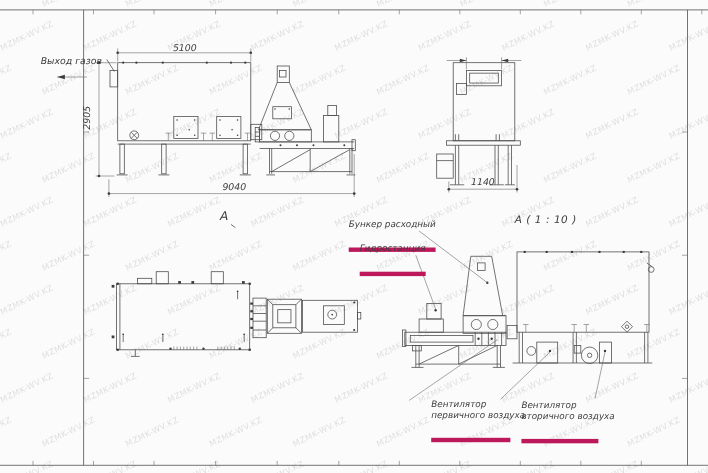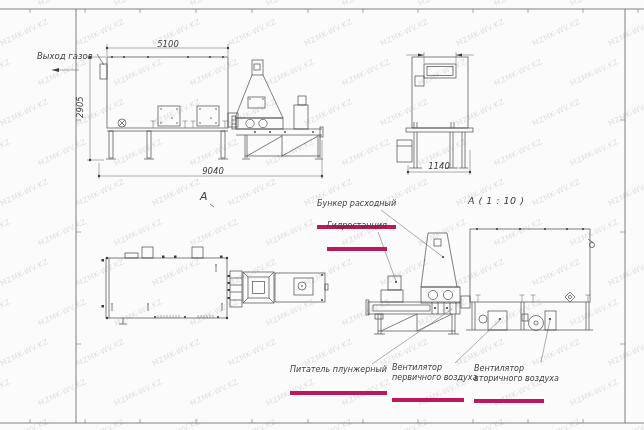--- a/index.html
+++ b/index.html
@@ -503,21 +503,20 @@
   <div class="lbl dim" style="left:419px;top:161px;width:40px;">1140</div>
 
   <div class="lbl viewmark" style="left:200px;top:190px;">A</div>
 
   <div class="lbl detailmark" style="left:468px;top:195px;">А ( 1 : 10 )</div>
 
   <div class="lbl underline" style="left:317px;top:199px;">Бункер расходный</div>
 
   <div class="lbl underline" style="left:327px;top:221px;">Гидростанция</div>
 
-  <div class="lbl underline" style="left:290px;top:365px;">Питатель плунжерный</div>
 
   <div class="lbl ctr underline" style="left:392px;top:363px;width:72px;">
     <div>Вентилятор</div>
     <div>первичного воздуха</div>
   </div>
 
   <div class="lbl ctr underline" style="left:474px;top:364px;width:70px;">
     <div>Вентилятор</div>
     <div>вторичного воздуха</div>
   </div>

